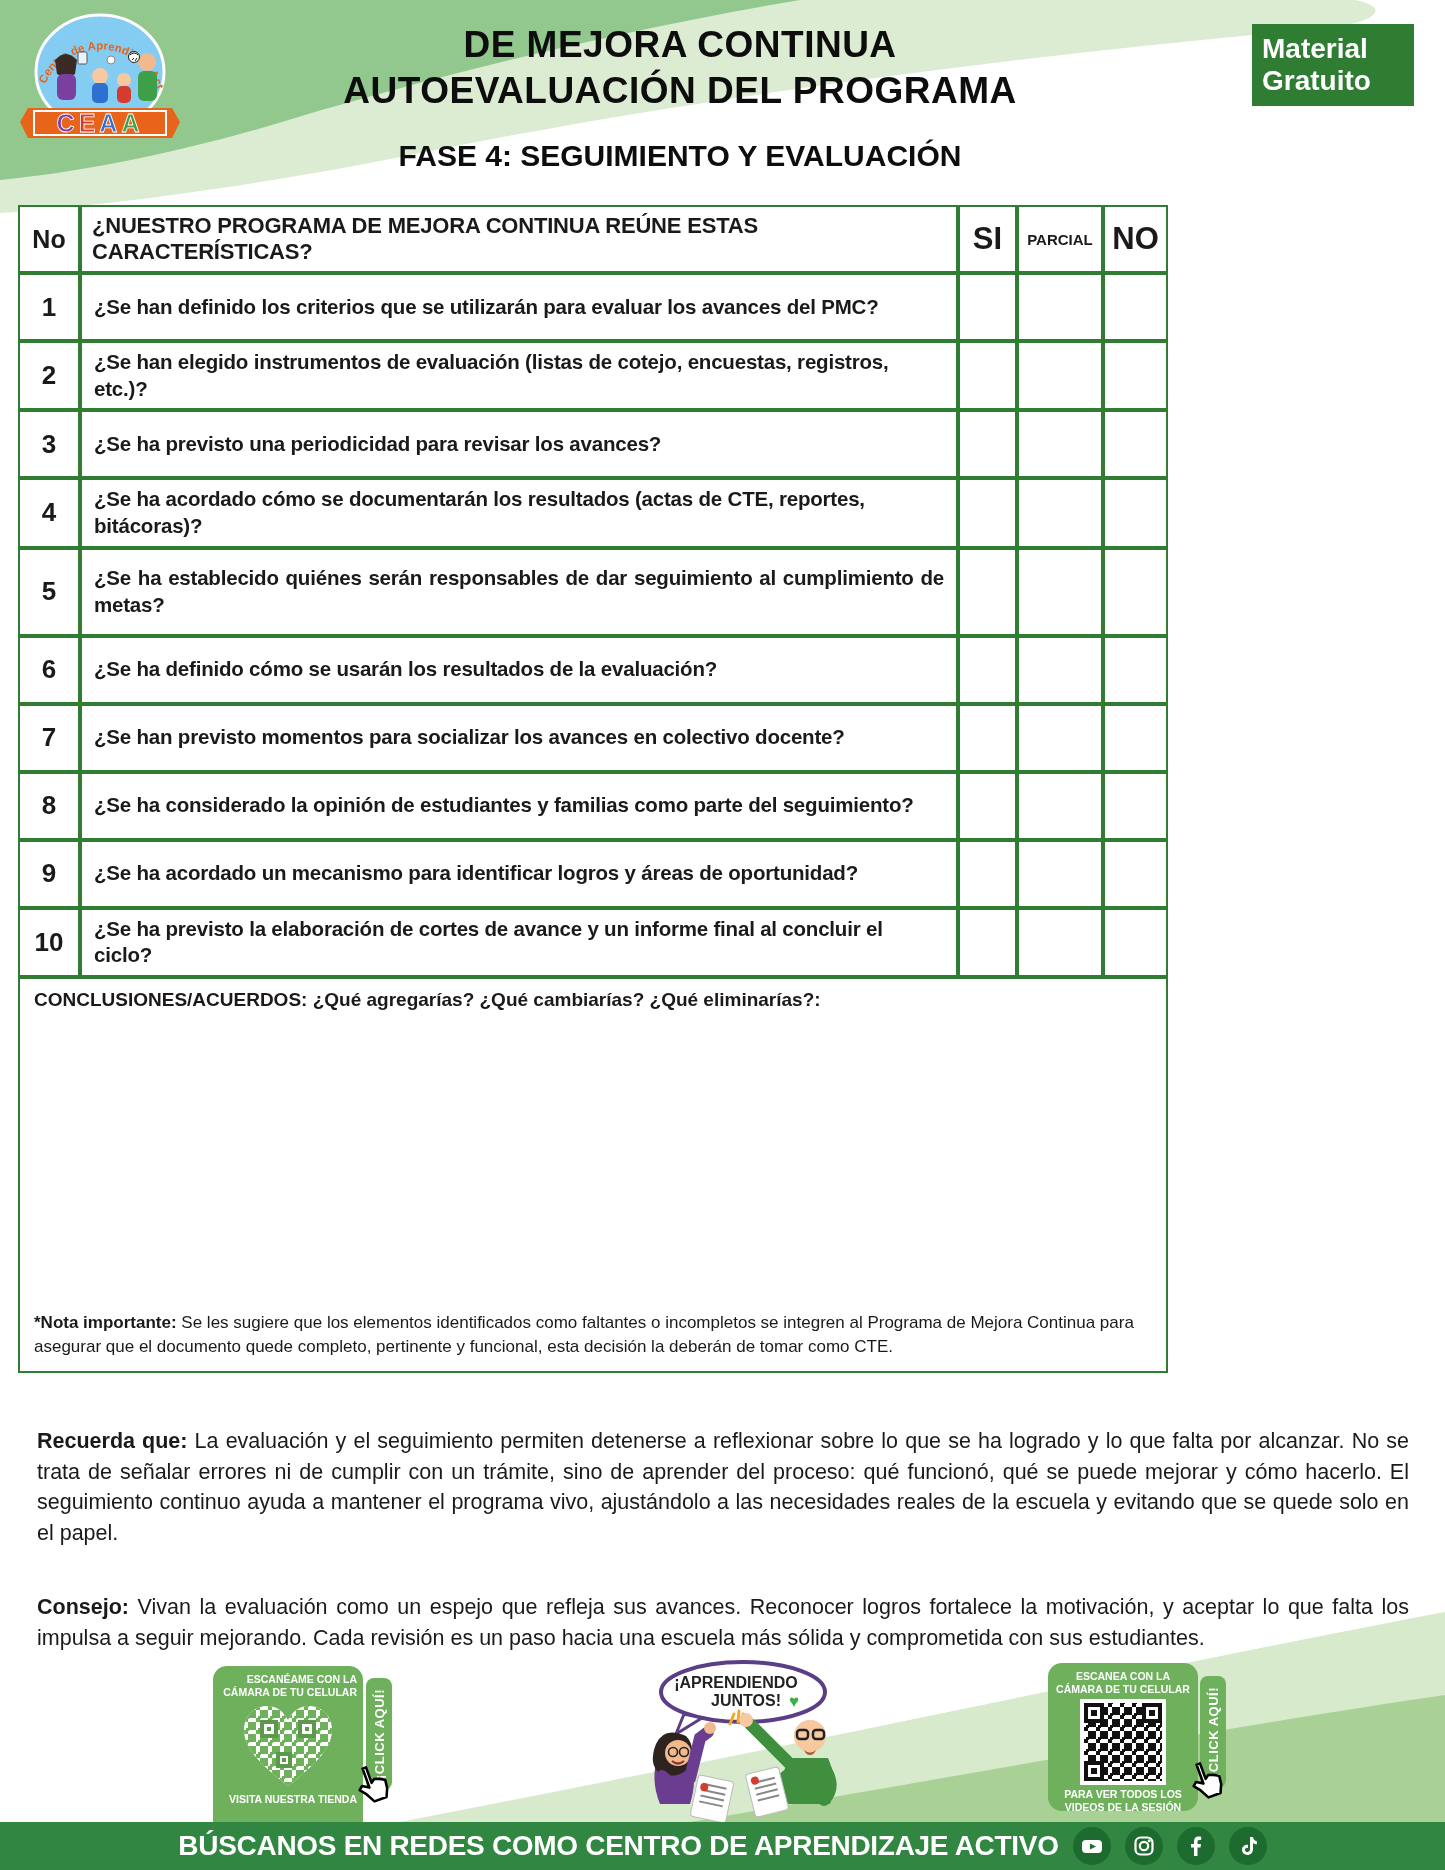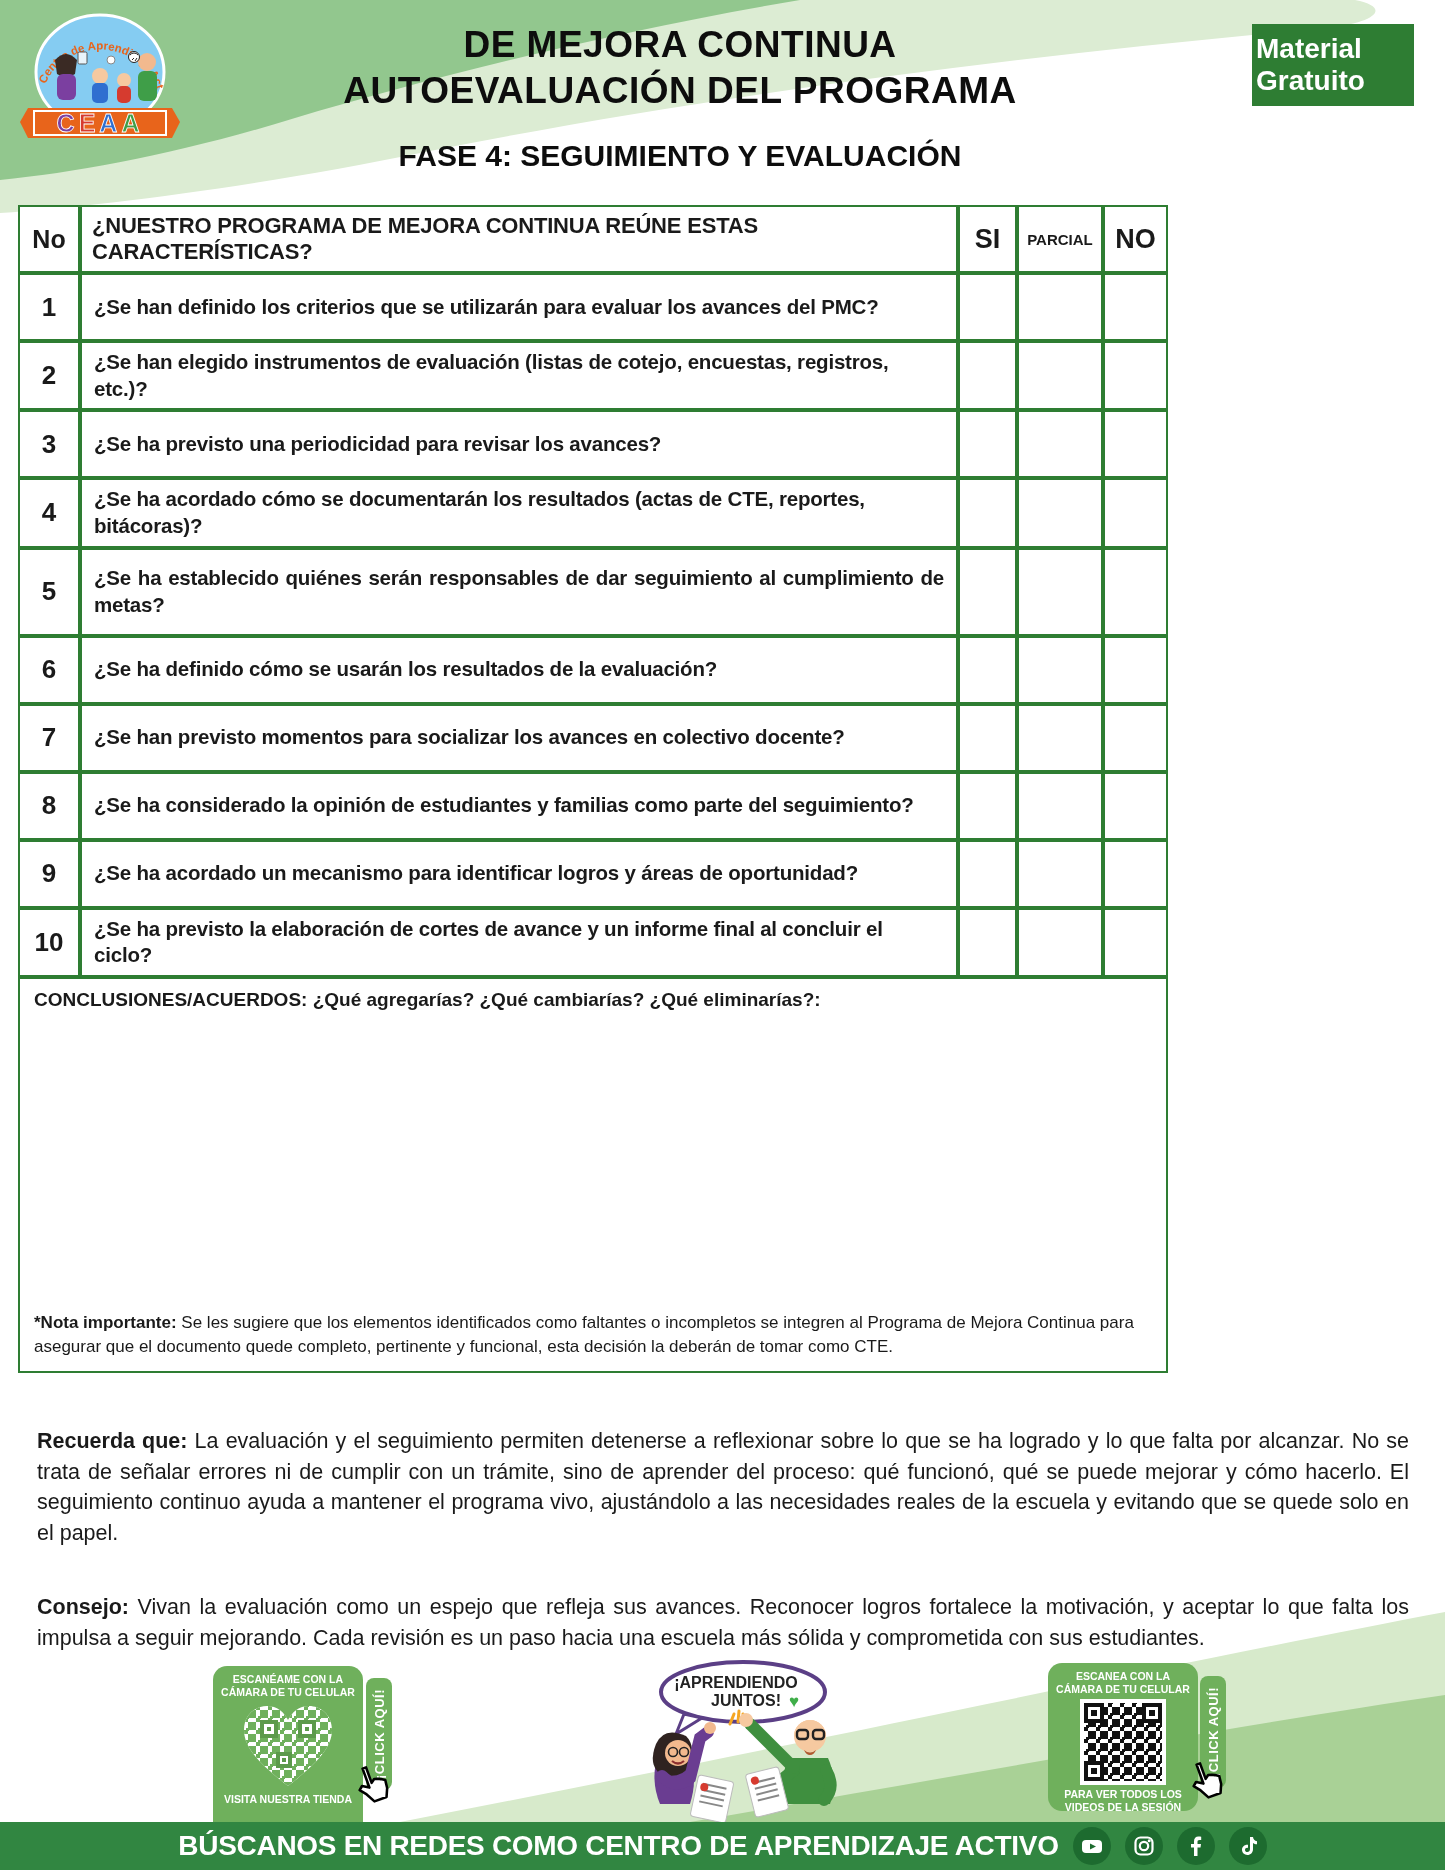--- a/index.html
+++ b/index.html
@@ -12,34 +12,34 @@
   .wave.top { top:0; height:230px; }
   .wave.bottom { bottom:48px; height:215px; }
 
   
   .logo { position:absolute; left:14px; top:10px; width:172px; height:150px; }
   .titlebox { position:absolute; left:250px; top:22px; width:860px; text-align:center; }
   .title { font-size:37px; font-weight:800; letter-spacing:.5px; line-height:1.25; color:#0d0d0d; }
   .subtitle { font-size:30px; font-weight:700; margin-top:24px; color:#0d0d0d; }
   .badge { position:absolute; left:1252px; top:24px; width:162px; height:82px; background:#2e7d33;
            color:#fff; font-weight:800; font-size:28px; line-height:1.15; display:flex; flex-direction:column;
-           justify-content:center; padding-left:4px; }
+           justify-content:center; padding-left:10px; }
 
   
   .tablewrap { position:absolute; left:18px; top:205px; width:1150px; }
   table.checklist { width:100%; border-collapse:separate; border-spacing:0; table-layout:fixed; }
   table.checklist td, table.checklist th { border:2px solid #2e7d32; background:#fff; vertical-align:middle; }
   th.hno, td.cno { width:62px; background:#d8e9d2; text-align:center; }
   th.hq { background:#d8e9d2; text-align:left; padding:6px 10px; }
   th.hsi { width:59px; background:#d8e9d2; }
   th.hpar { width:86px; background:#d8e9d2; }
   th.hnocol { width:65px; background:#d8e9d2; }
   th { font-weight:800; }
   .hq { font-size:22px; letter-spacing:-0.2px; }
-  .hsi, .hnocol { font-size:27px; }
+  .hsi, .hnocol { font-size:31px; }
   .hpar { font-size:15px; }
   th.hno { font-size:25px; }
   tr.qrow { height:68px; }
   tr.qrow.tall { height:88px; }
   tr.hdr { height:56px; }
   td.cno { font-size:26px; font-weight:800; }
   td.cq { padding:6px 12px; font-size:20.5px; font-weight:700; letter-spacing:-0.2px; line-height:1.3; }
   td.cq.just { text-align:justify; }
   td.ans { background:#fff; }
   td.concl { height:396px; padding:10px 14px 12px 14px; }
@@ -51,21 +51,21 @@
 
   
   .para { position:absolute; left:37px; width:1372px; font-size:21.5px; line-height:1.42; text-align:justify; }
   .para b { font-weight:800; }
   .para.recuerda { top:1426px; }
   .para.consejo { top:1592px; }
 
   
   .qr-panel { position:absolute; width:150px; border-radius:14px; background:#6fb05c; color:#fff;
               text-align:center; padding:7px 6px; font-weight:800; font-size:10.5px; line-height:1.25; }
-  .qr-panel.left { left:213px; top:1666px; height:182px; }
+  .qr-panel.left { left:213px; top:1666px; height:182px;text-align:right; }
   .qr-panel.right { left:1048px; top:1663px; height:148px; }
   .qr-art { display:block; margin:3px auto; }
   .click-tab { position:absolute; width:26px; height:112px; background:#6fb05c; border-radius:8px;
                color:#fff; font-weight:800; font-size:13px; display:flex; align-items:center; justify-content:center; }
   .click-tab span { writing-mode:vertical-rl; transform:rotate(180deg); letter-spacing:.5px; }
   .click-tab.left { left:366px; top:1678px; }
   .click-tab.right { left:1200px; top:1676px; }
   .hand { position:absolute; width:44px; height:44px; }
   .hand.left { left:352px; top:1762px; }
   .hand.right { left:1186px; top:1758px; }

